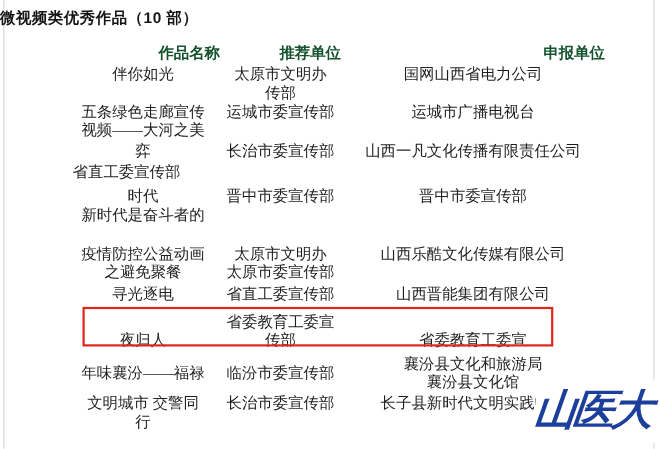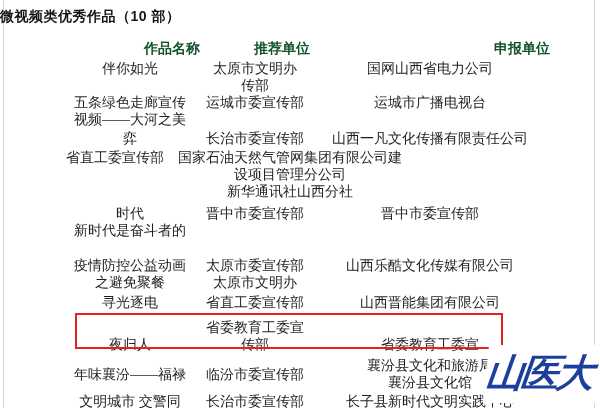--- a/index.html
+++ b/index.html
@@ -116,46 +116,41 @@
           <div class="cell-line">长治市委宣传部</div>
         </div>
         <div class="cell c3">
           <div class="cell-line">山西一凡文化传播有限责任公司</div>
         </div>
       </div>
       <div class="row" style="margin-top: 2px;">
         <div class="cell c2">
           <div class="cell-line">省直工委宣传部</div>
         </div>
-        <div class="cell c3">
-          <div class="cell-line">国家石油天然气管网集团有限公司建</div>
-          <div class="cell-line">设项目管理分公司</div>
-          <div class="cell-line">新华通讯社山西分社</div>
-        </div>
       </div>
       <div class="row" style="margin-top: 5px;">
         <div class="cell c1">
           <div class="cell-line">时代</div>
           <div class="cell-line">新时代是奋斗者的</div>
         </div>
         <div class="cell c2">
           <div class="cell-line">晋中市委宣传部</div>
         </div>
         <div class="cell c3">
           <div class="cell-line">晋中市委宣传部</div>
         </div>
       </div>
       <div class="row" style="margin-top: 18px;">
         <div class="cell c1">
           <div class="cell-line">疫情防控公益动画</div>
           <div class="cell-line">之避免聚餐</div>
         </div>
         <div class="cell c2">
+          <div class="cell-line">太原市文明办</div>
           <div class="cell-line">太原市委宣传部</div>
-          <div class="cell-line">太原市文明办</div>
         </div>
         <div class="cell c3">
           <div class="cell-line">山西乐酷文化传媒有限公司</div>
         </div>
       </div>
       <div class="row" style="margin-top: 3px;">
         <div class="cell c1">
           <div class="cell-line">寻光逐电</div>
         </div>
         <div class="cell c2">

